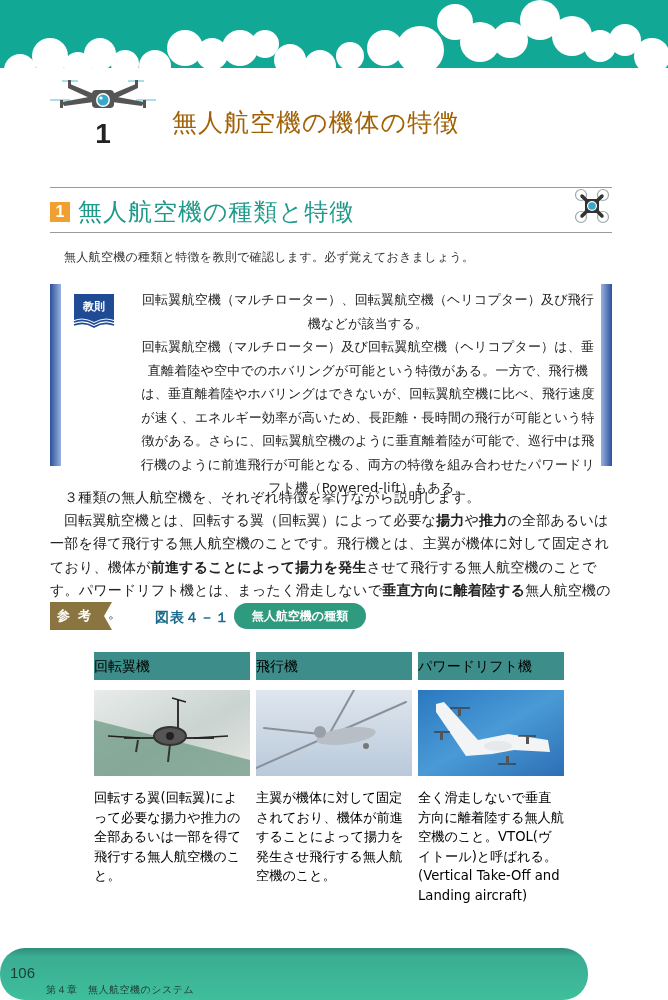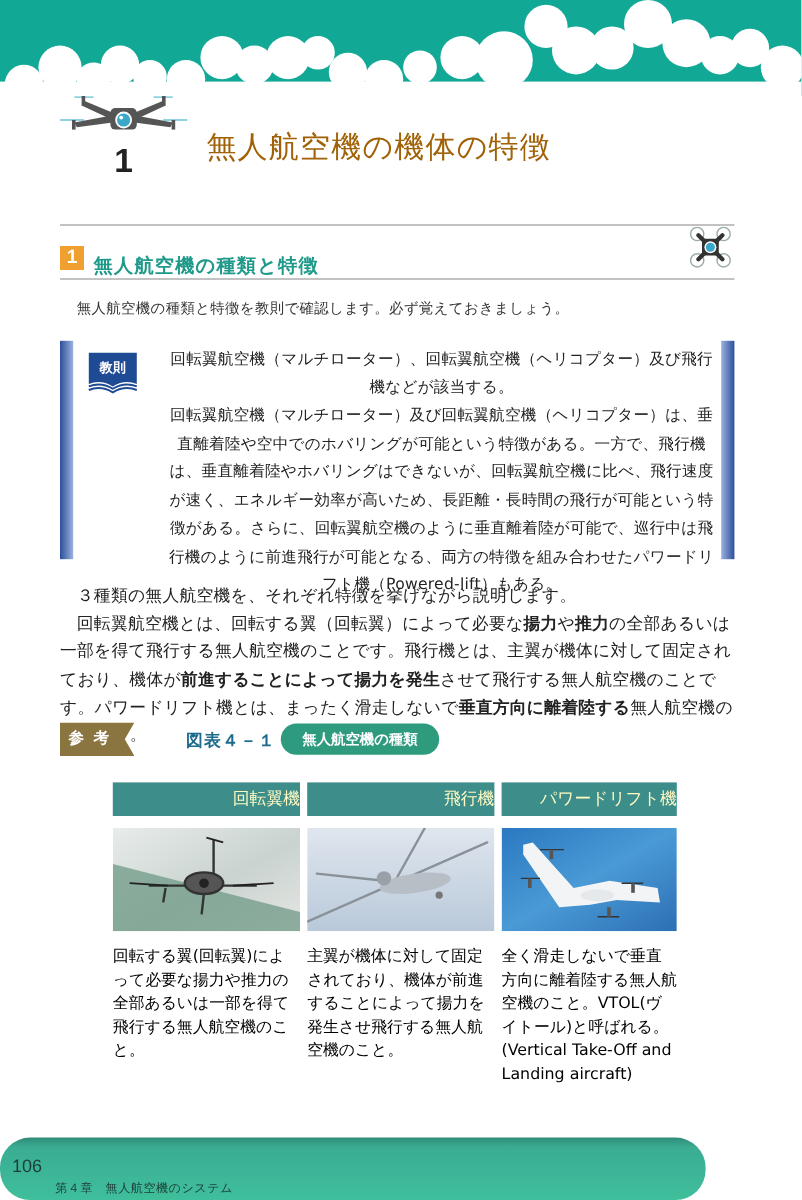--- a/index.html
+++ b/index.html
@@ -9,21 +9,21 @@
   .sky { position: absolute; left: 0; top: 0; width: 668px; height: 80px; }
 
   .chapter { position: absolute; left: 48px; top: 72px; width: 600px; height: 90px; }
   .chapter-icon { position: absolute; left: 0; top: 4px; width: 110px; height: 40px; }
   .chapter-num { position: absolute; left: 40px; top: 46px; width: 30px; text-align: center; font-size: 28px; font-weight: bold; color: #222; font-family: "Liberation Sans", sans-serif; }
   .chapter-title { position: absolute; left: 124px; top: 2px; font-size: 25px; line-height: 38px; color: #a16207; letter-spacing: 1px; margin-top: 30px; }
 
   .section-rule { position: absolute; left: 50px; width: 562px; height: 1px; background: #9a9a9a; }
   .section-head { position: absolute; left: 50px; top: 196px; display: flex; align-items: center; }
   .section-num { width: 20px; height: 20px; background: #f0a030; color: #fff; font-weight: bold; font-size: 16px; line-height: 20px; text-align: center; font-family: "Liberation Sans", sans-serif; }
-  .section-title { margin-left: 8px; font-size: 16px; font-weight: bold; color: #1f9a8a; letter-spacing: 1px; margin-top: 16px; }
+  .section-title { margin-left: 8px; font-size: 24px; font-weight: normal; color: #1f9a8a; letter-spacing: 1px; }
   .section-icon { position: absolute; left: 574px; top: 188px; width: 36px; height: 36px; }
 
   .intro { position: absolute; left: 64px; top: 249px; font-size: 12px; color: #333; letter-spacing: 0.3px; }
 
   .rule-box { position: absolute; left: 50px; top: 284px; width: 562px; height: 182px; }
   .rule-bar { position: absolute; top: 0; width: 11px; height: 182px; background: linear-gradient(to right, #5a7fc4, #2d4f9a); }
   .rule-bar.left { left: 0; background: linear-gradient(to right, #2d4f9a, #9ab2e0); }
   .rule-bar.right { right: 0; background: linear-gradient(to right, #9ab2e0, #2d4f9a); }
   .rule-badge { position: absolute; left: 22px; top: 6px; width: 44px; height: 40px; }
   .rule-text { position: absolute; left: 88px; top: 4px; width: 460px; font-size: 13px; line-height: 23.5px; color: #222; letter-spacing: 0.2px; text-align: center; }
@@ -31,21 +31,21 @@
   .body-text { position: absolute; left: 50px; top: 486px; width: 566px; font-size: 14px; line-height: 23.2px; color: #222; letter-spacing: 0.2px; }
   .body-text p { text-indent: 1em; }
   .body-text b { font-weight: bold; }
 
   .ref-tag { position: absolute; left: 50px; top: 602px; width: 62px; height: 28px; }
   .ref-label { position: absolute; left: 50px; top: 602px; width: 56px; height: 28px; line-height: 28px; text-align: center; color: #fff; font-size: 13px; font-weight: bold; letter-spacing: 8px; }
   .fig-id { position: absolute; left: 155px; top: 609px; font-size: 14px; color: #1d6b8c; font-weight: bold; letter-spacing: 1px; }
   .fig-pill { position: absolute; left: 234px; top: 603px; width: 132px; height: 26px; border-radius: 13px; background: #2e9a7e; color: #fff; font-size: 12px; font-weight: bold; text-align: center; line-height: 26px; }
 
   .col { position: absolute; top: 652px; }
-  .col-head { height: 28px; background: #3d8e8a; color: #fef9c3; font-size: 14px; text-align: right; line-height: 28px; padding-left: 29px; }
+  .col-head { height: 28px; background: #3d8e8a; color: #000000; font-size: 14px; text-align: left; line-height: 28px; }
   .col-img { margin-top: 10px; height: 86px; overflow: hidden; }
   .col-text { margin-top: 8px; font-size: 13.2px; line-height: 19.5px; color: #000000; }
 
   .footer { position: absolute; left: 0; top: 948px; width: 588px; height: 52px; background: linear-gradient(to bottom, #2f8c78 0px, #3aac92 8px, #3fbf9c 52px); border-radius: 25px; }
   .page-num { position: absolute; left: 10px; top: 16px; font-size: 15px; color: #1d3d36; font-family: "Liberation Sans", sans-serif; }
   .chap-label { position: absolute; left: 46px; top: 25px; font-size: 10px; color: #1d3d36; letter-spacing: 0.5px; margin-top: 10px; }
 </style>
 </head>
 <body>
 

